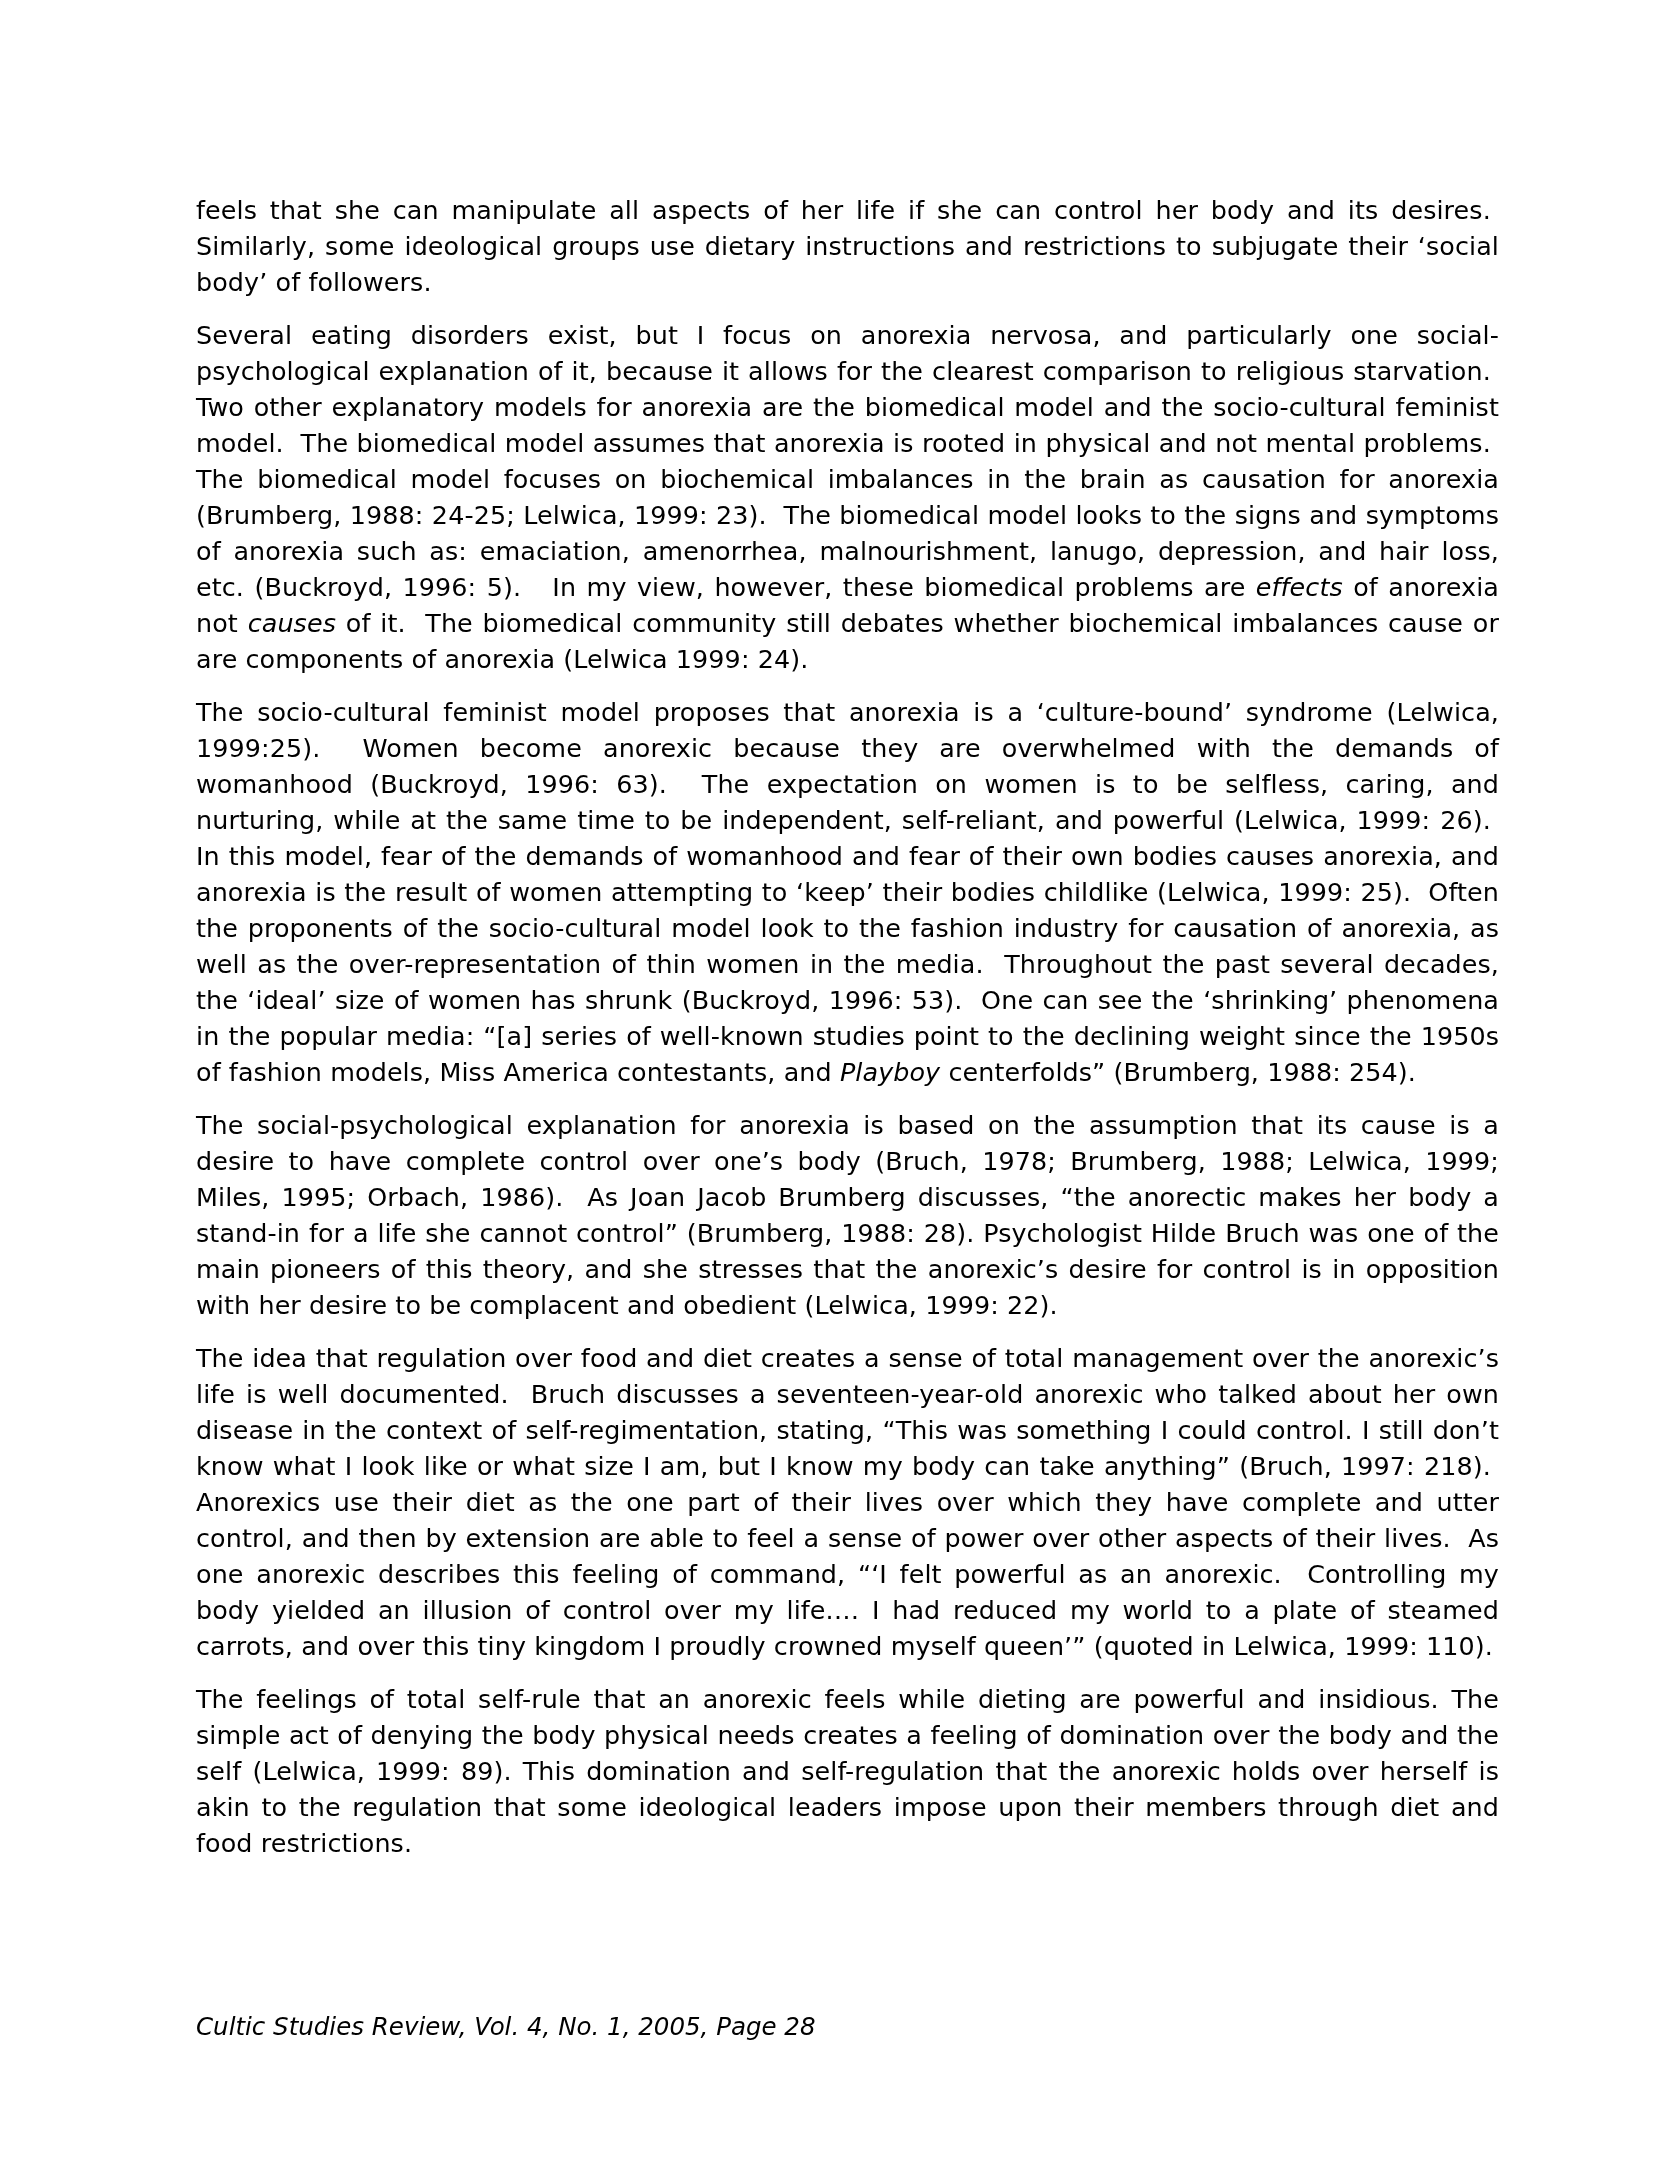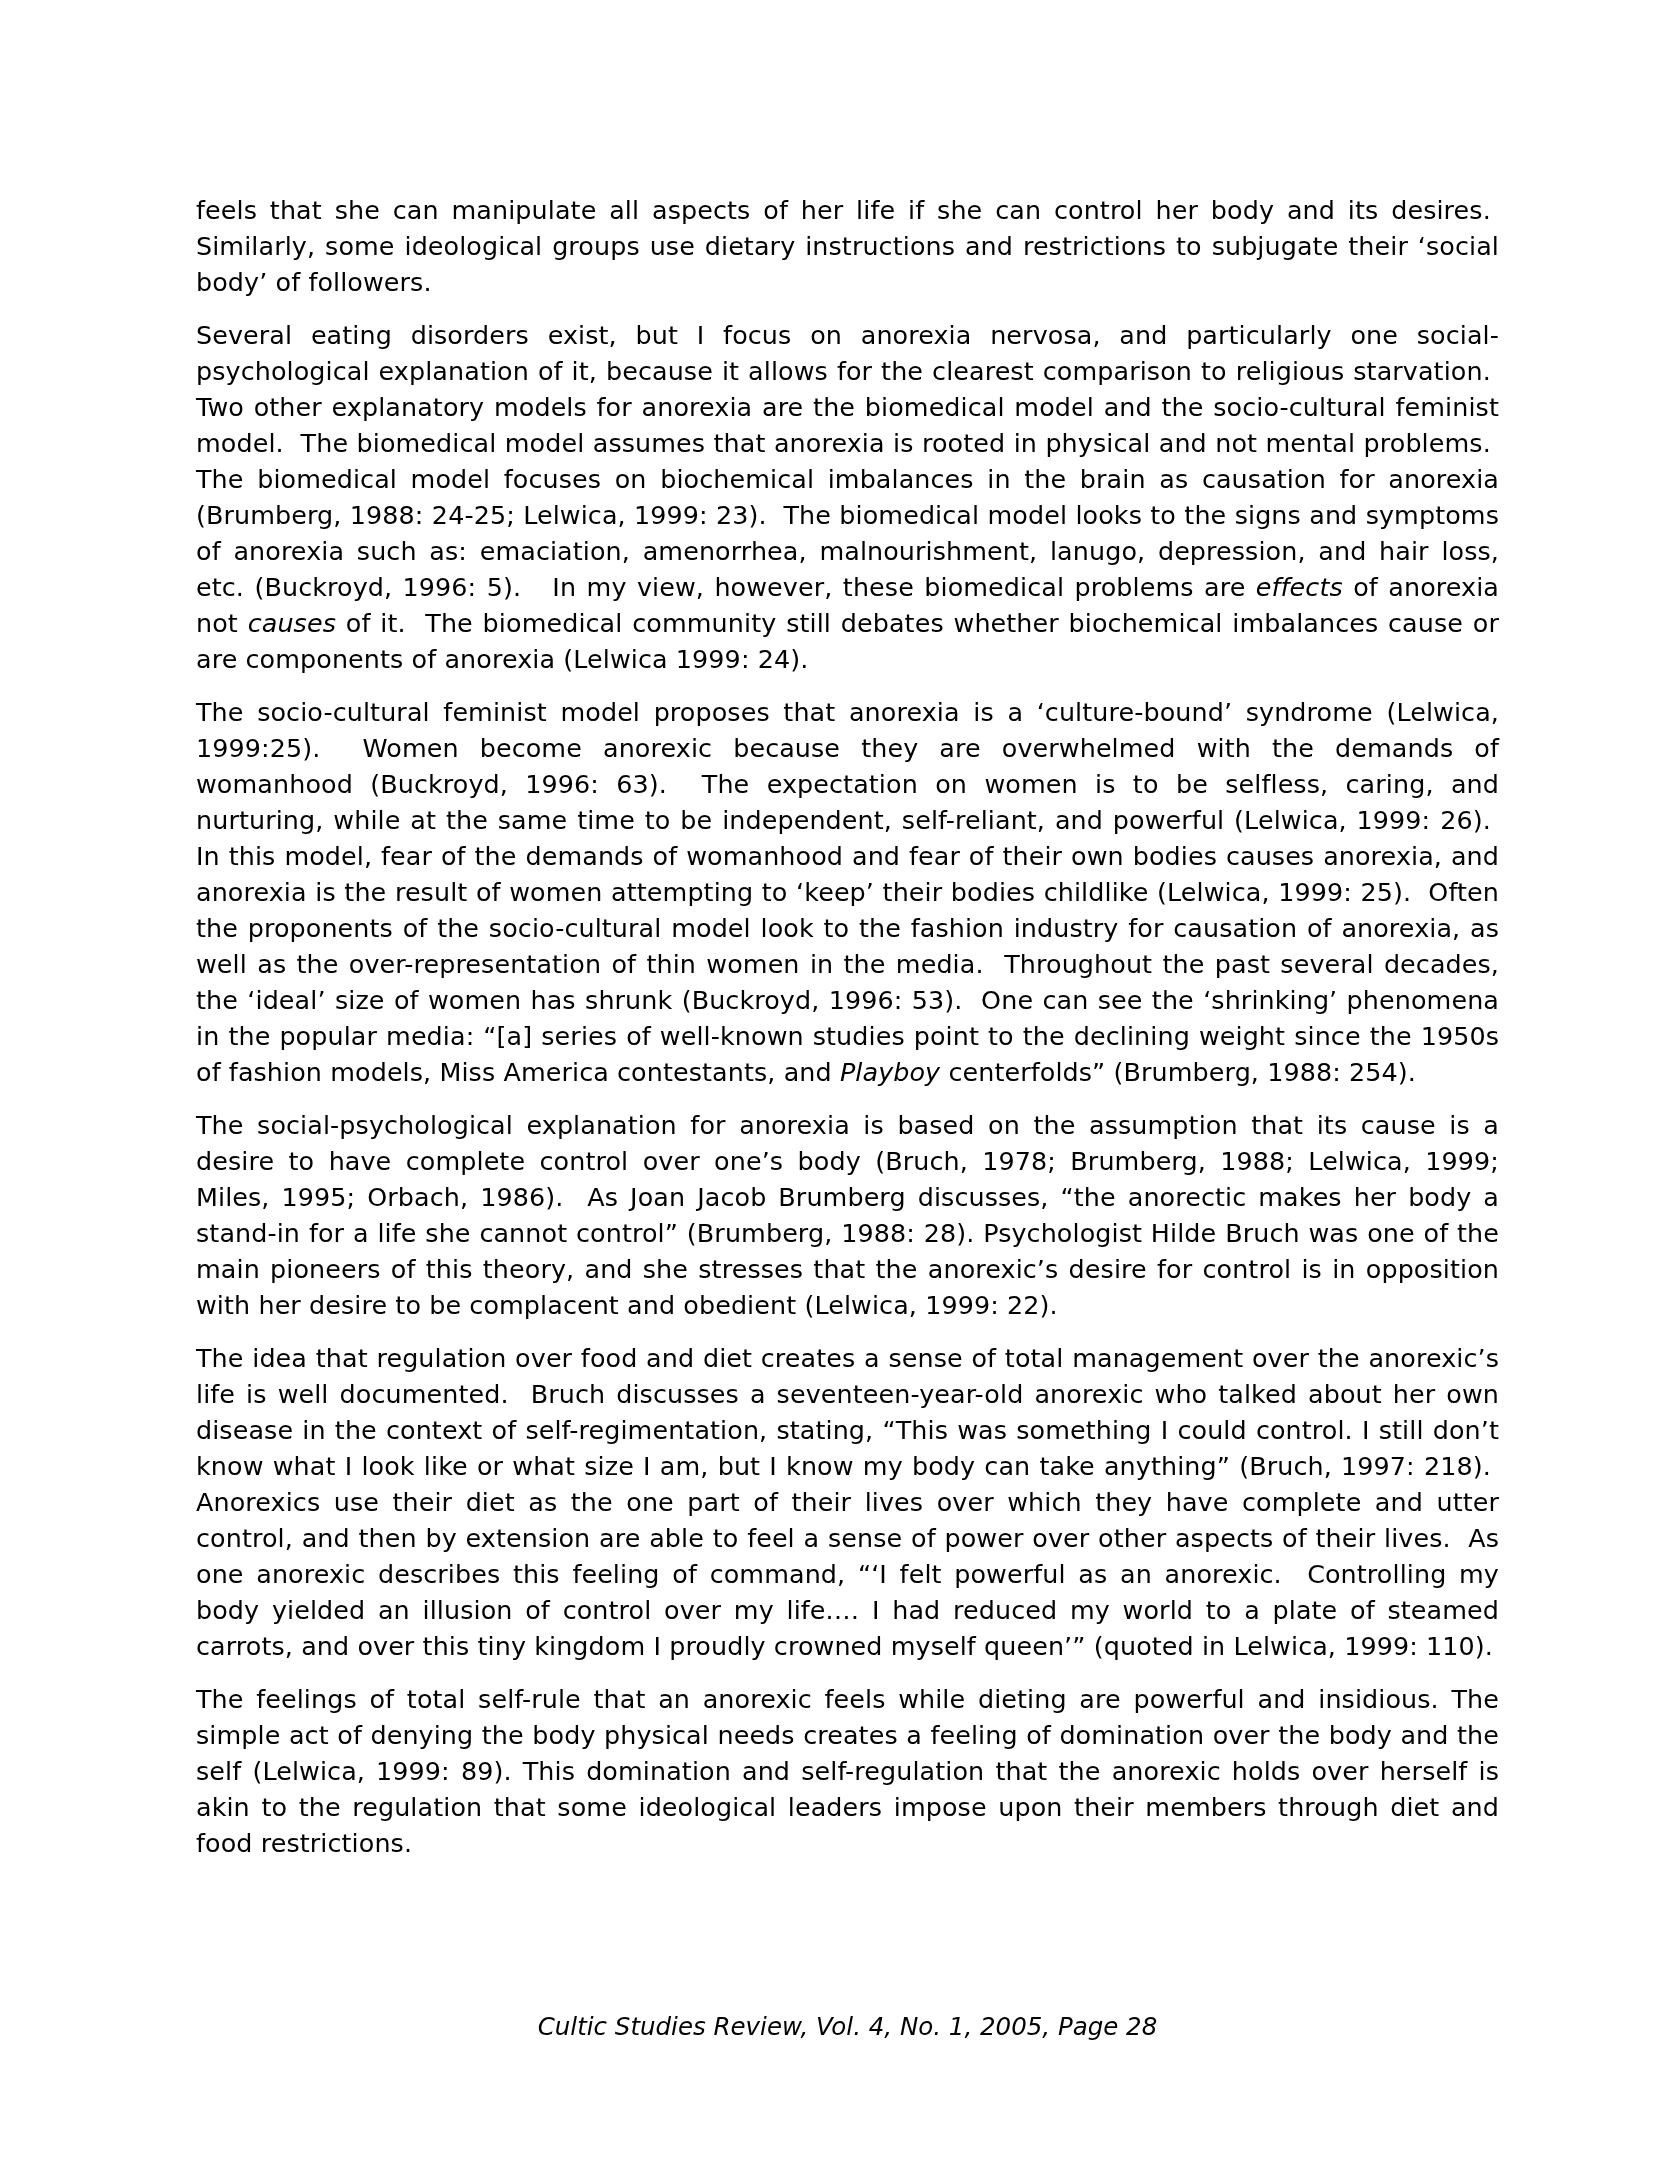--- a/index.html
+++ b/index.html
@@ -29,21 +29,21 @@
     text-align: justify;
     letter-spacing: 0.1px;
   }
   .content p em {
   }
   .page-footer {
     position: absolute;
     left: 196px;
     top: 2011px;
     width: 1303px;
-    text-align: center;
+    text-align: left;
     font-style: italic;
     font-size: 24.5px;
     line-height: 32px;
     color: #000000;
   }
 </style>
 </head>
 <body>
 
 <div class="page">

